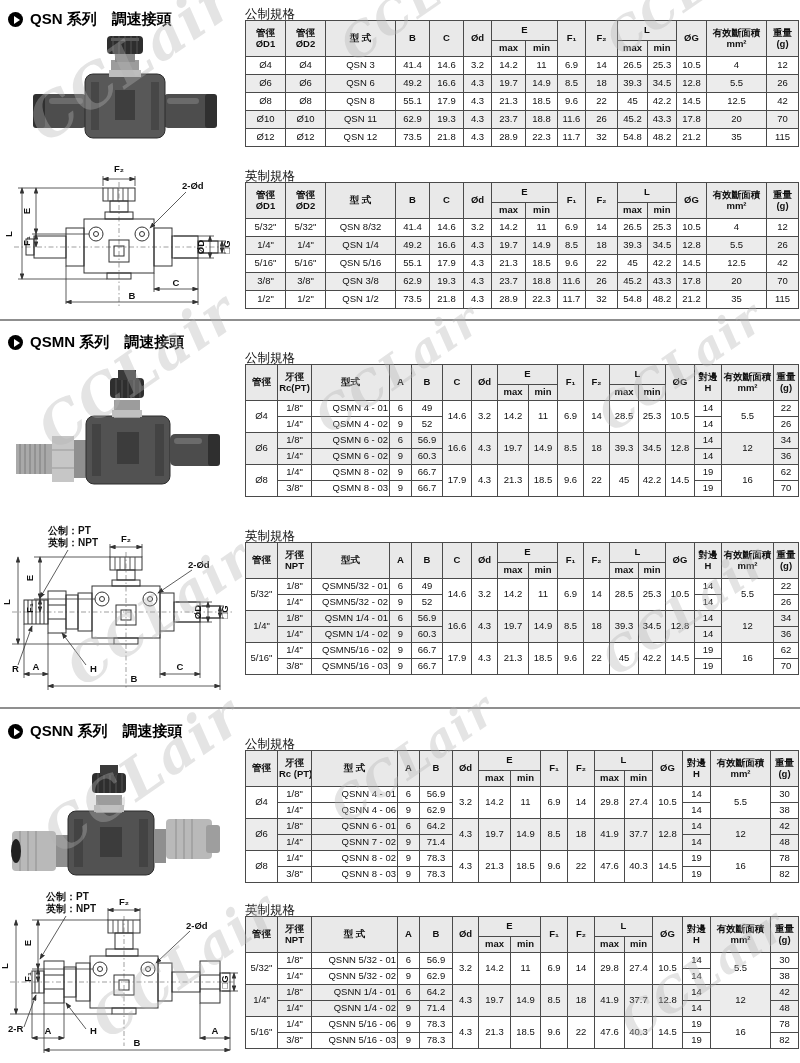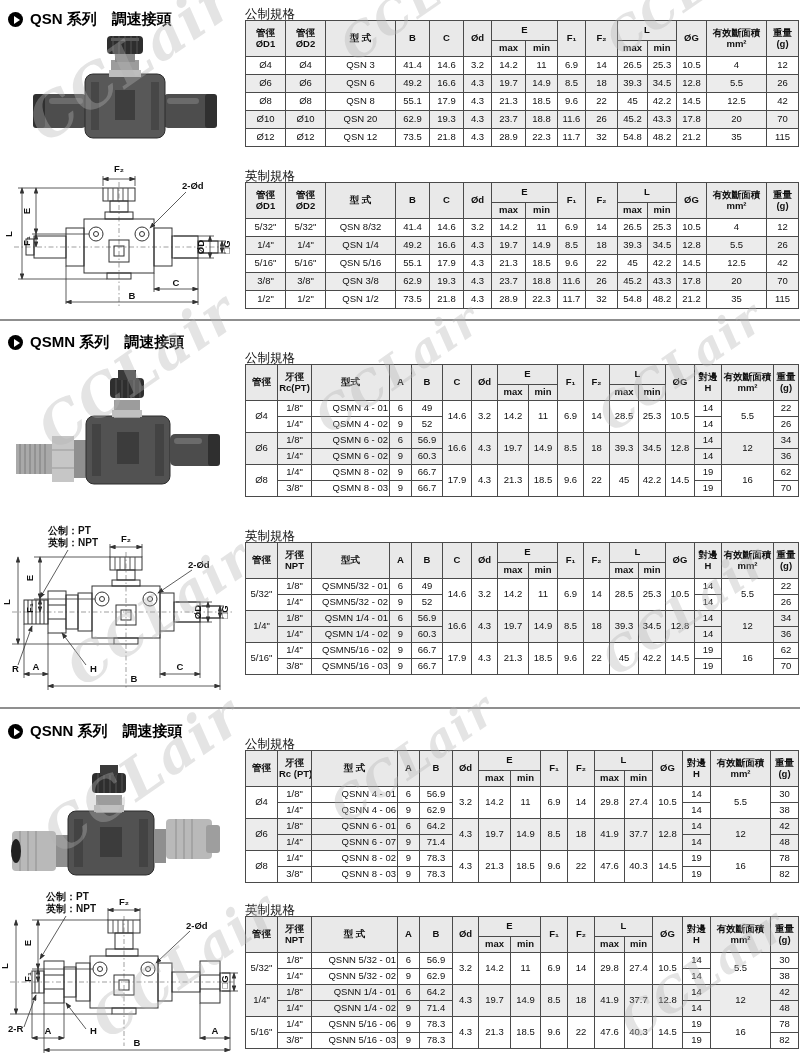--- a/index.html
+++ b/index.html
@@ -229,21 +229,21 @@
             <td>22</td>
             <td>45</td>
             <td>42.2</td>
             <td>14.5</td>
             <td>12.5</td>
             <td>42</td>
           </tr>
           <tr class="alt">
             <td>Ø10</td>
             <td>Ø10</td>
-            <td>QSN 20</td>
+            <td>QSN 11</td>
             <td>62.9</td>
             <td>19.3</td>
             <td>4.3</td>
             <td>23.7</td>
             <td>18.8</td>
             <td>11.6</td>
             <td>26</td>
             <td>45.2</td>
             <td>43.3</td>
             <td>17.8</td>
@@ -895,21 +895,21 @@
             <td rowspan="2" class="alt">18</td>
             <td rowspan="2" class="alt">41.9</td>
             <td rowspan="2" class="alt">37.7</td>
             <td rowspan="2" class="alt">12.8</td>
             <td class="alt">14</td>
             <td rowspan="2" class="alt">12</td>
             <td class="alt">42</td>
           </tr>
           <tr>
             <td class="alt">1/4"</td>
-            <td class="alt model">QSNN 6 - 07</td>
+            <td class="alt model">QSNN 7 - 02</td>
             <td class="alt">9</td>
             <td class="alt">71.4</td>
             <td class="alt">14</td>
             <td class="alt">48</td>
           </tr>
           <tr>
             <td rowspan="2">Ø8</td>
             <td>1/4"</td>
             <td class="model">QSNN 8 - 02</td>
             <td>9</td>

